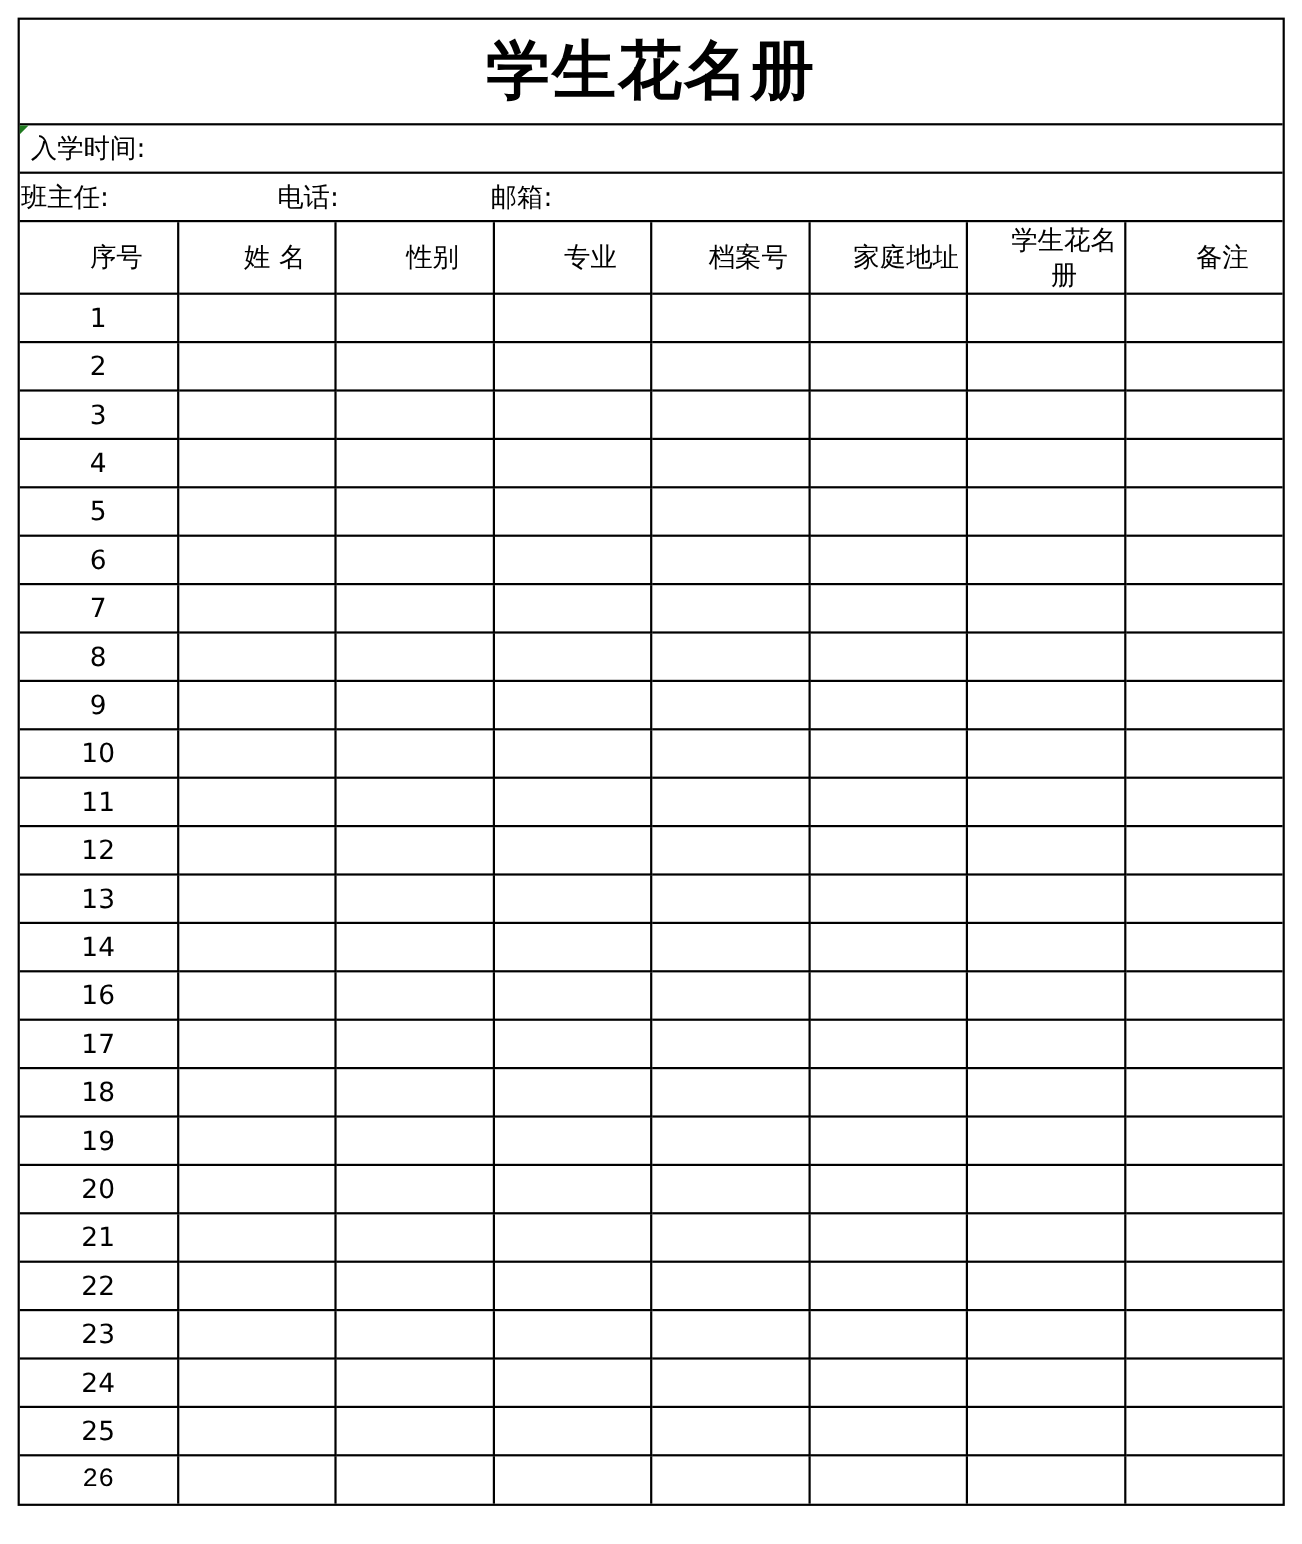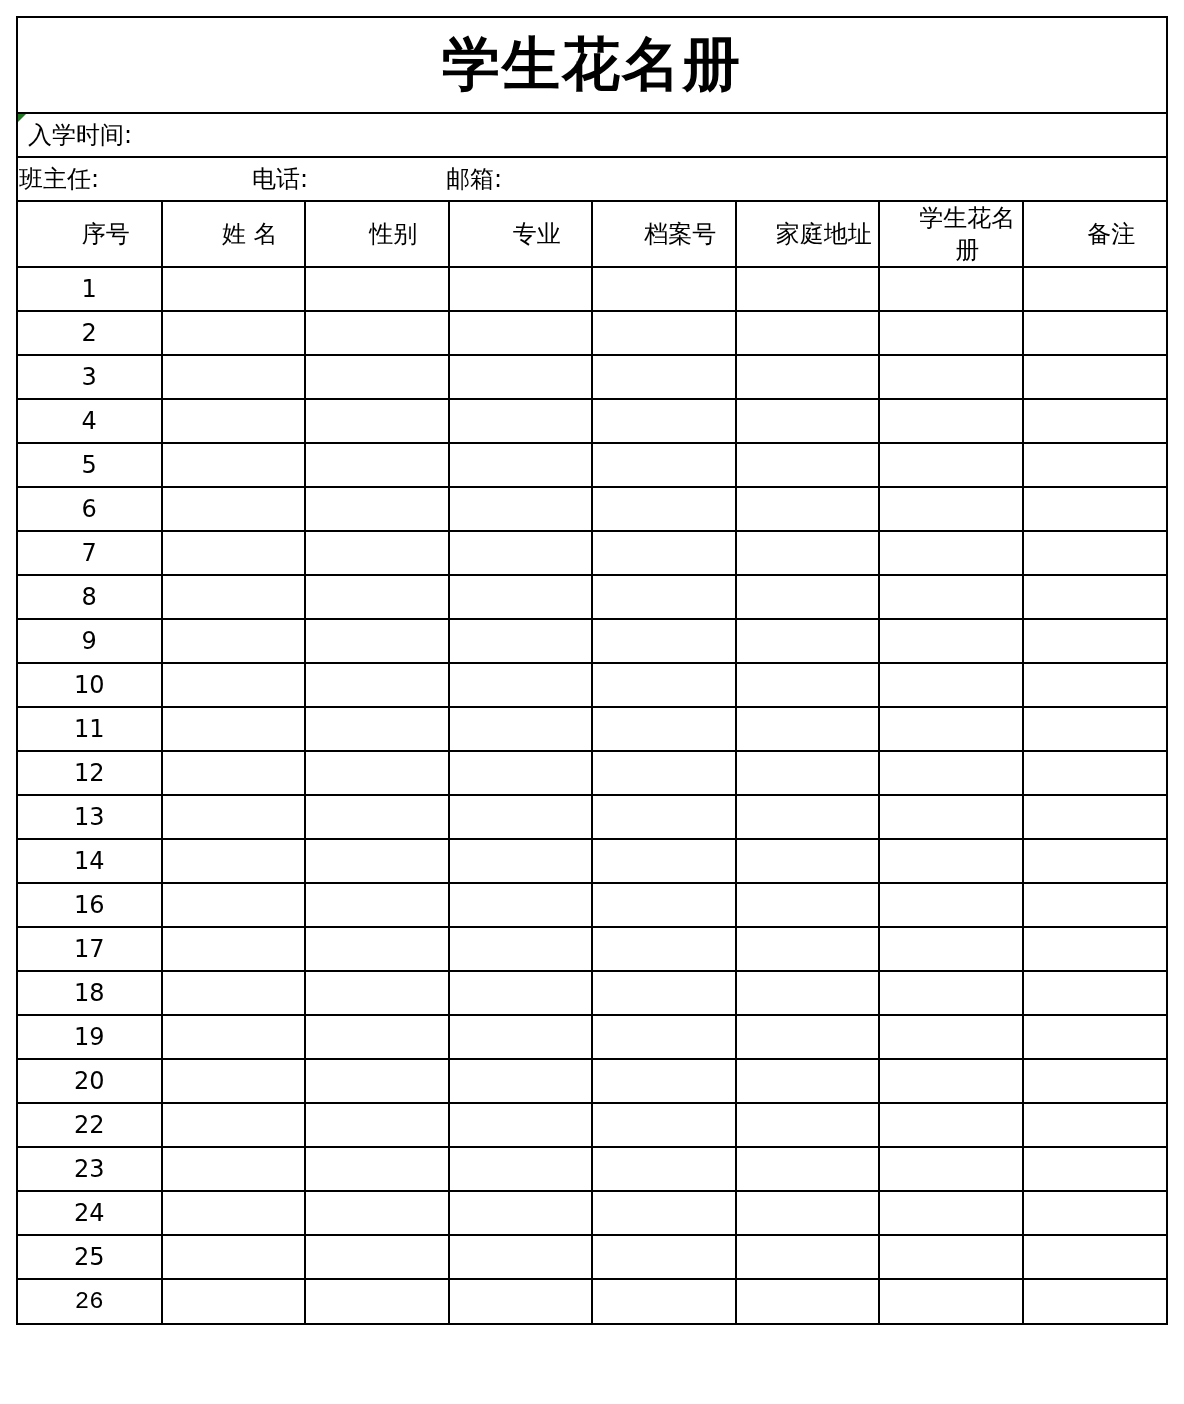--- a/index.html
+++ b/index.html
@@ -231,20 +231,30 @@
           <td>20</td>
           <td></td>
           <td></td>
           <td></td>
           <td></td>
           <td></td>
           <td></td>
           <td></td>
         </tr>
         <tr>
+          <td>21</td>
+          <td></td>
+          <td></td>
+          <td></td>
+          <td></td>
+          <td></td>
+          <td></td>
+          <td></td>
+        </tr>
+        <tr>
           <td>22</td>
           <td></td>
           <td></td>
           <td></td>
           <td></td>
           <td></td>
           <td></td>
           <td></td>
         </tr>
         <tr>

